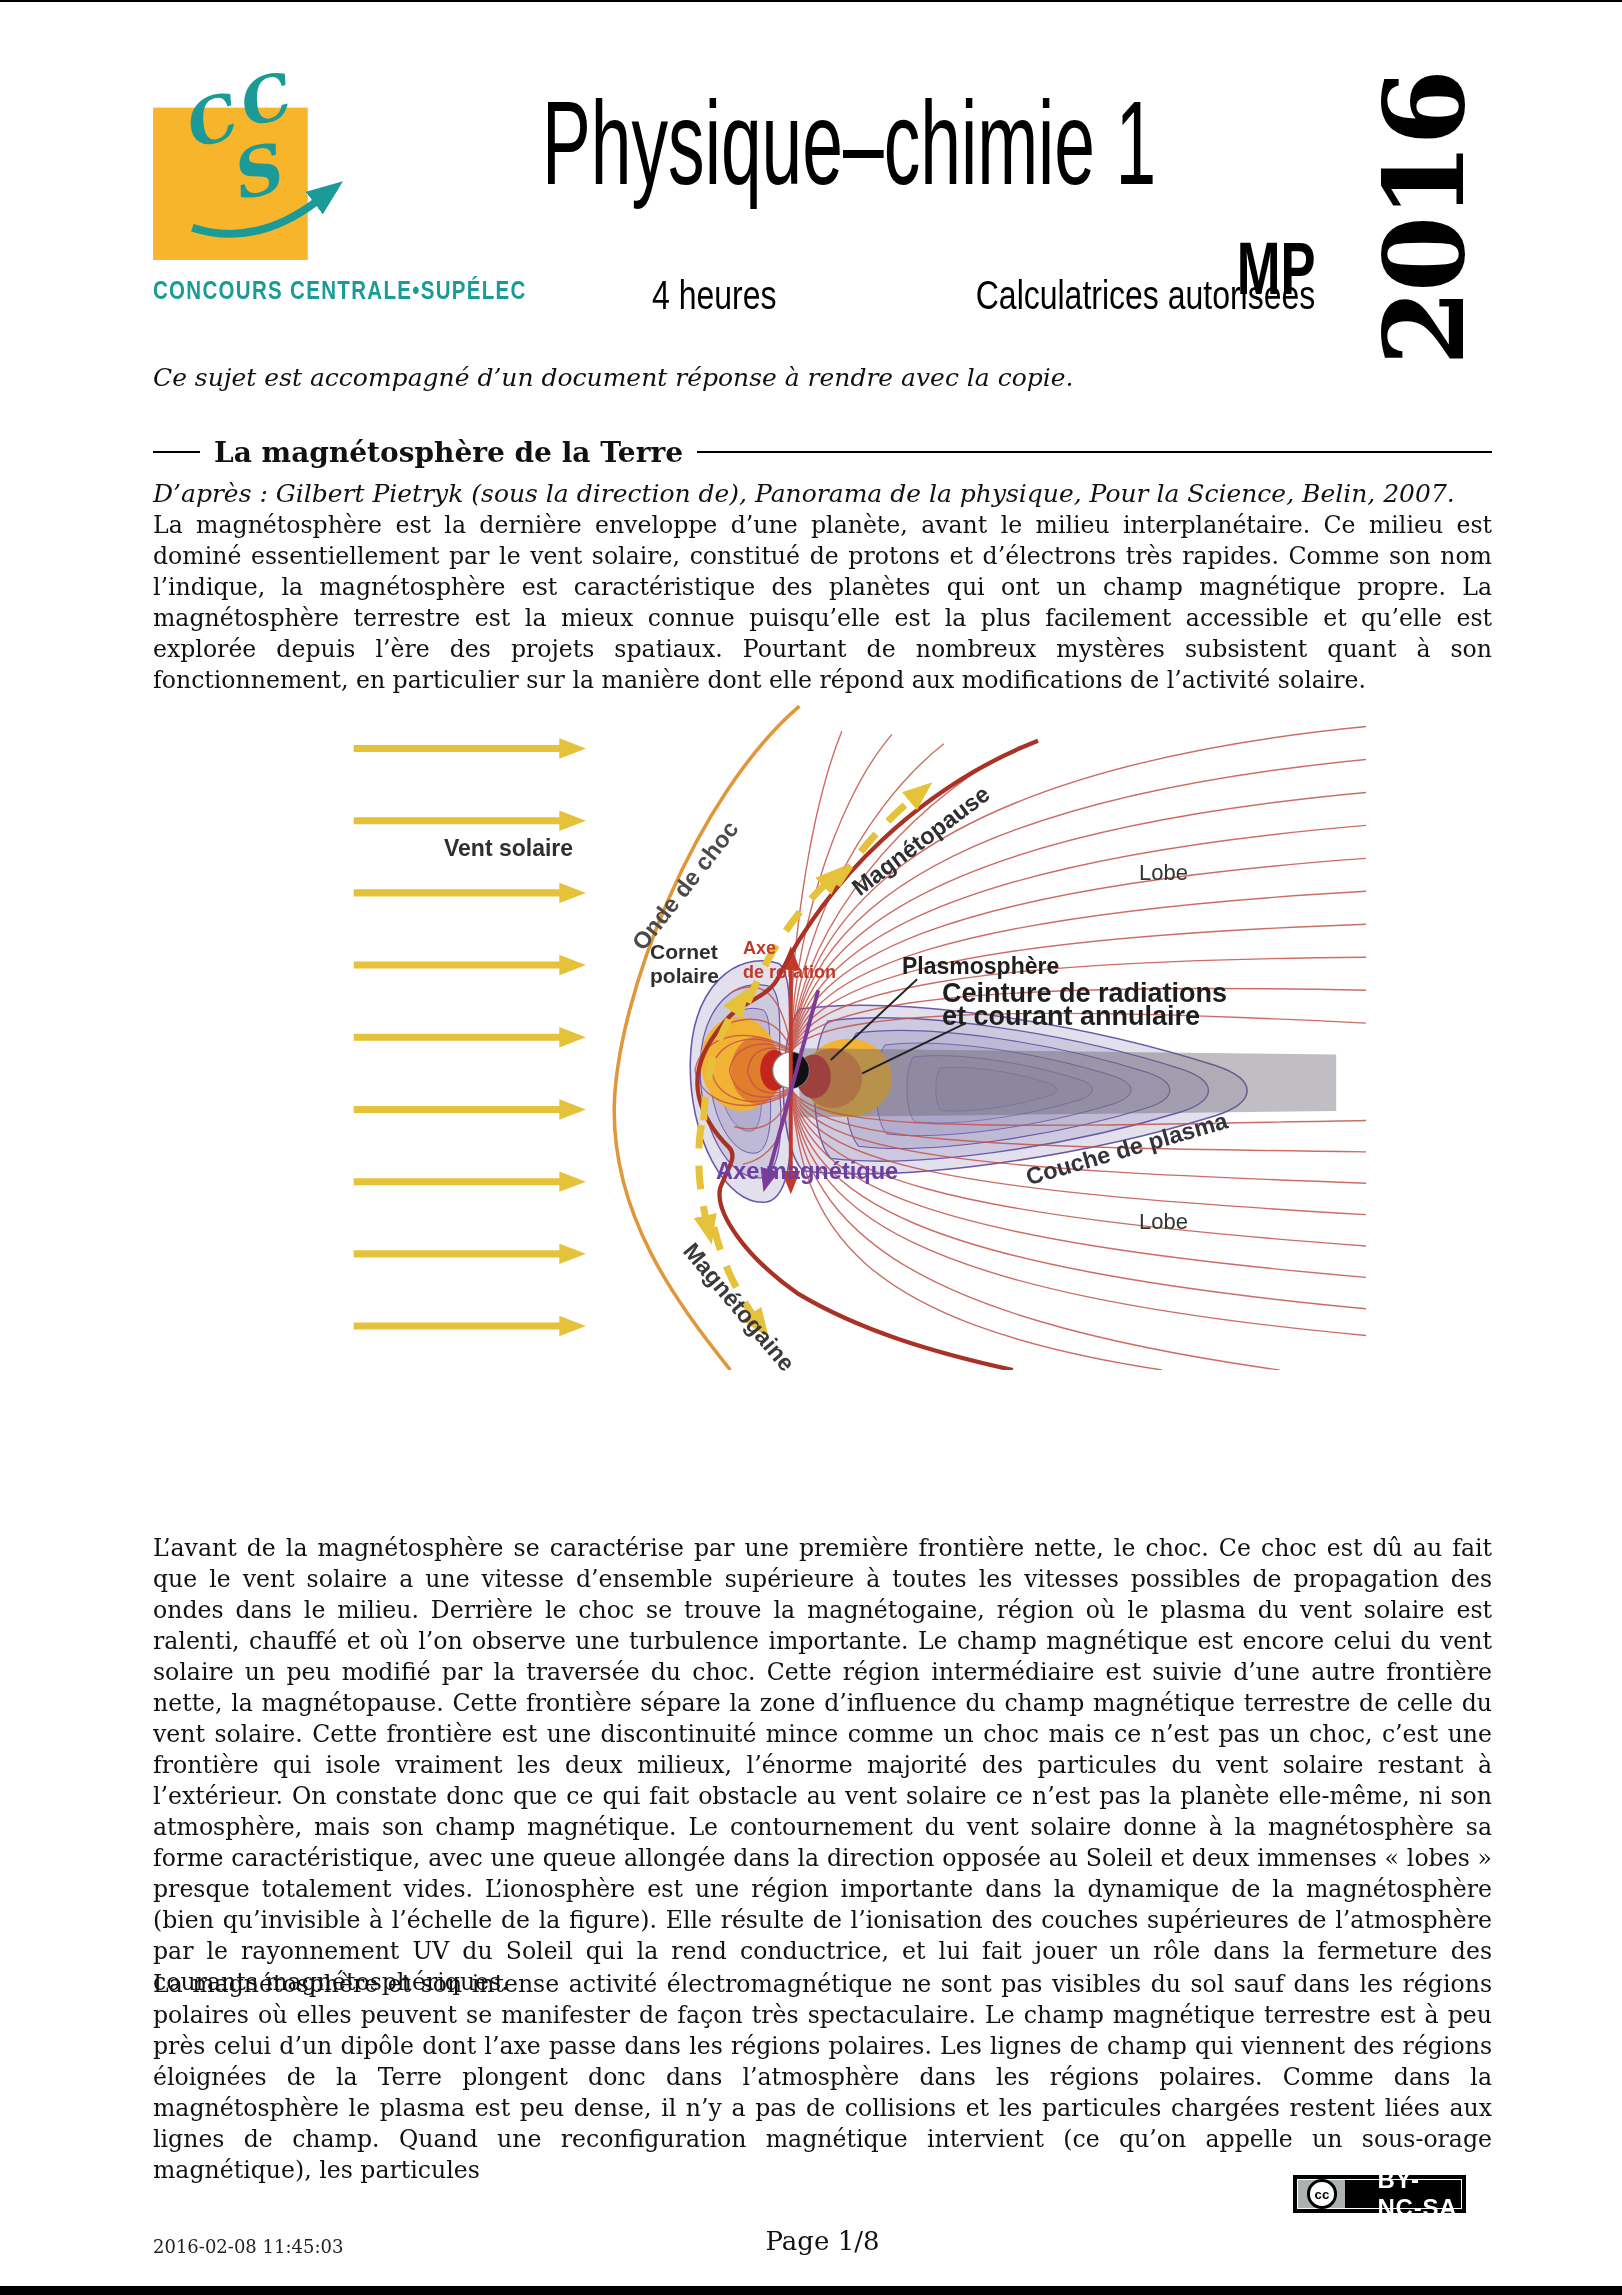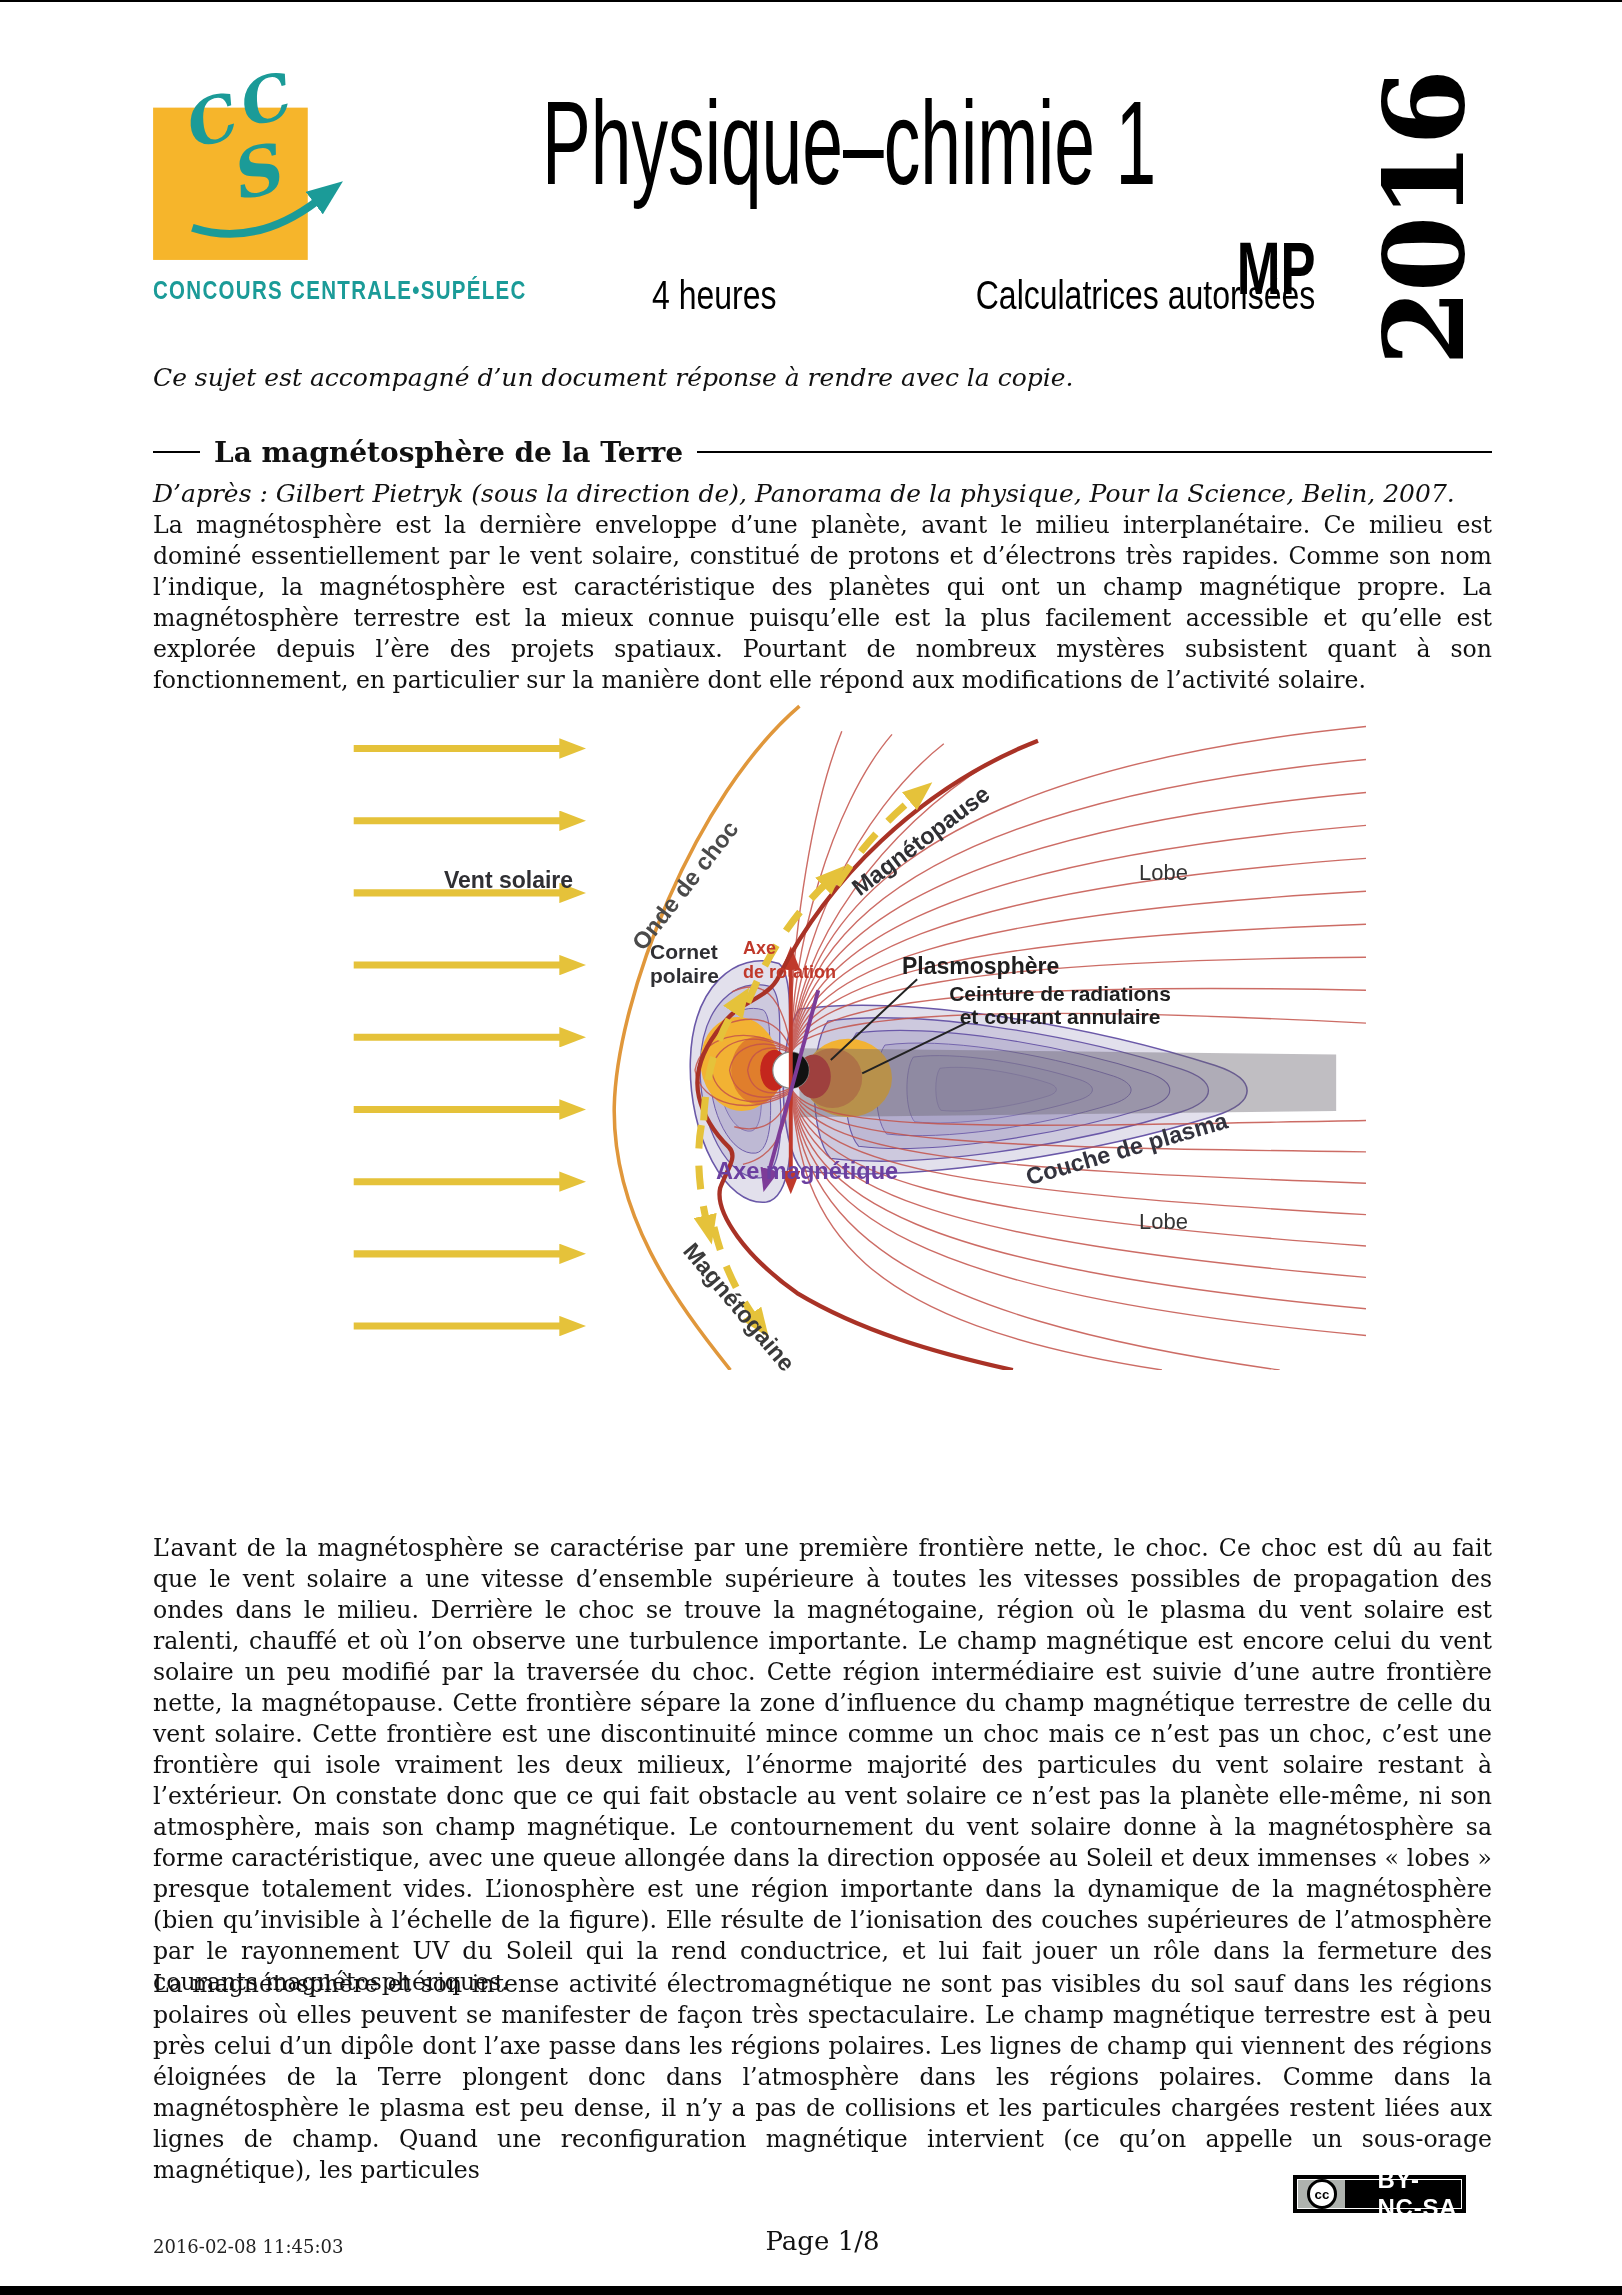--- a/index.html
+++ b/index.html
@@ -224,35 +224,35 @@
         <path d="M522,382 C548,318 582,268 622,230" marker-end="url(#ahYd)"></path>
         <path d="M466,532 C468,478 481,428 506,390" marker-end="url(#ahYd)"></path>
         <path d="M463,538 C457,572 459,614 469,658" marker-end="url(#ahYd)"></path>
         <path d="M479,668 C489,710 506,748 530,782" marker-end="url(#ahYd)"></path>
       </g>
 
       <line class="ptr" x1="738" y1="352" x2="628" y2="455"></line>
       <line class="ptr" x1="800" y1="408" x2="668" y2="472"></line>
     </svg>
 
-    <div class="flabel" style="left:106px;top:132px;font-size:23px;margin-top:32px;">Vent solaire</div>
+    <div class="flabel" style="left:106px;top:132px;font-size:23px;">Vent solaire</div>
     <div class="flabel" style="left:289px;top:236px;font-size:23.6px;transform:rotate(-52deg);transform-origin:left top;color:#4A4A4A;">Onde de choc</div>
     <div class="flabel" style="left:509px;top:177px;font-size:23.6px;transform:rotate(-37deg);transform-origin:left top;">Magnétopause</div>
     <div class="flabel" style="left:801px;top:157px;font-size:22px;font-weight:normal;color:#333;">Lobe</div>
     <div class="flabel" style="left:801px;top:506px;font-size:22px;font-weight:normal;color:#333;">Lobe</div>
     <div class="flabel" style="left:312px;top:237px;font-size:21px;line-height:23.6px;">
       <div>Cornet</div>
       <div>polaire</div>
     </div>
     <div class="flabel" style="left:405px;top:234px;font-size:18px;line-height:23.6px;width:110px;color:var(--axis_red);">
       <div>Axe</div>
       <div>de rotation</div>
     </div>
     <div class="flabel" style="left:564px;top:250px;font-size:23px;color:#1E1E1E;">Plasmosphère</div>
-    <div class="flabel" style="left:604px;top:279px;font-size:21px;line-height:23px;text-align:center;width:236px;color:#1E1E1E;">
+    <div class="flabel" style="left:604px;top:279px;font-size:27px;line-height:23px;text-align:center;width:236px;color:#1E1E1E;">
       <div>Ceinture de radiations</div>
       <div>et courant annulaire</div>
     </div>
     <div class="flabel" style="left:685px;top:462px;font-size:23.6px;transform:rotate(-16deg);transform-origin:left top;color:#33333E;">Couche de plasma</div>
     <div class="flabel" style="left:378px;top:455px;font-size:23.6px;color:#6B3FA0;">Axe magnétique</div>
     <div class="flabel" style="left:360px;top:535px;font-size:23.6px;transform:rotate(50deg);transform-origin:left top;color:#3A3A3A;">Magnétogaine</div>
   </div>
 
 
   <div class="para p2">L’avant de la magnétosphère se caractérise par une première frontière nette, le choc. Ce choc est dû au fait que le vent solaire a une vitesse d’ensemble supérieure à toutes les vitesses possibles de propagation des ondes dans le milieu. Derrière le choc se trouve la magnétogaine, région où le plasma du vent solaire est ralenti, chauffé et où l’on observe une turbulence importante. Le champ magnétique est encore celui du vent solaire un peu modifié par la traversée du choc. Cette région intermédiaire est suivie d’une autre frontière nette, la magnétopause. Cette frontière sépare la zone d’influence du champ magnétique terrestre de celle du vent solaire. Cette frontière est une discontinuité mince comme un choc mais ce n’est pas un choc, c’est une frontière qui isole vraiment les deux milieux, l’énorme majorité des particules du vent solaire restant à l’extérieur. On constate donc que ce qui fait obstacle au vent solaire ce n’est pas la planète elle-même, ni son atmosphère, mais son champ magnétique. Le contournement du vent solaire donne à la magnétosphère sa forme caractéristique, avec une queue allongée dans la direction opposée au Soleil et deux immenses « lobes » presque totalement vides. L’ionosphère est une région importante dans la dynamique de la magnétosphère (bien qu’invisible à l’échelle de la figure). Elle résulte de l’ionisation des couches supérieures de l’atmosphère par le rayonnement UV du Soleil qui la rend conductrice, et lui fait jouer un rôle dans la fermeture des courants magnétosphériques.</div>

